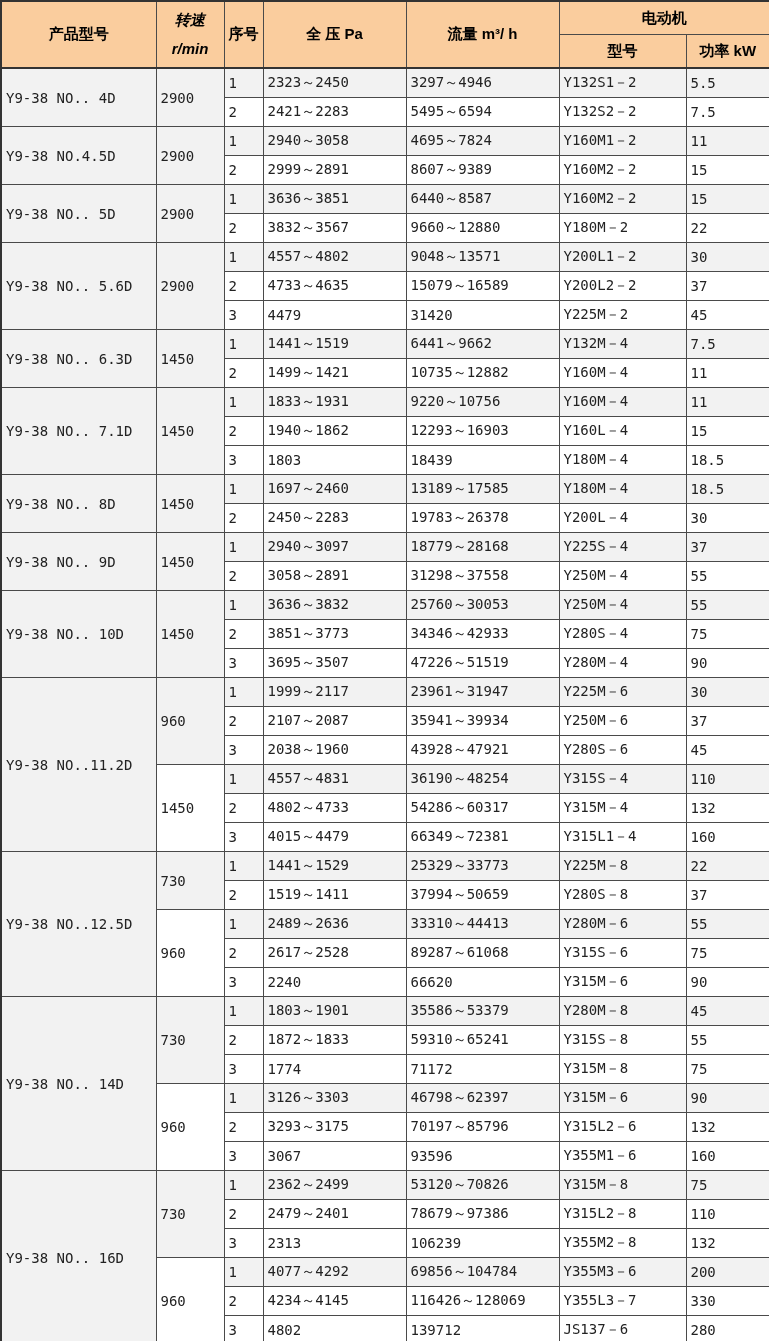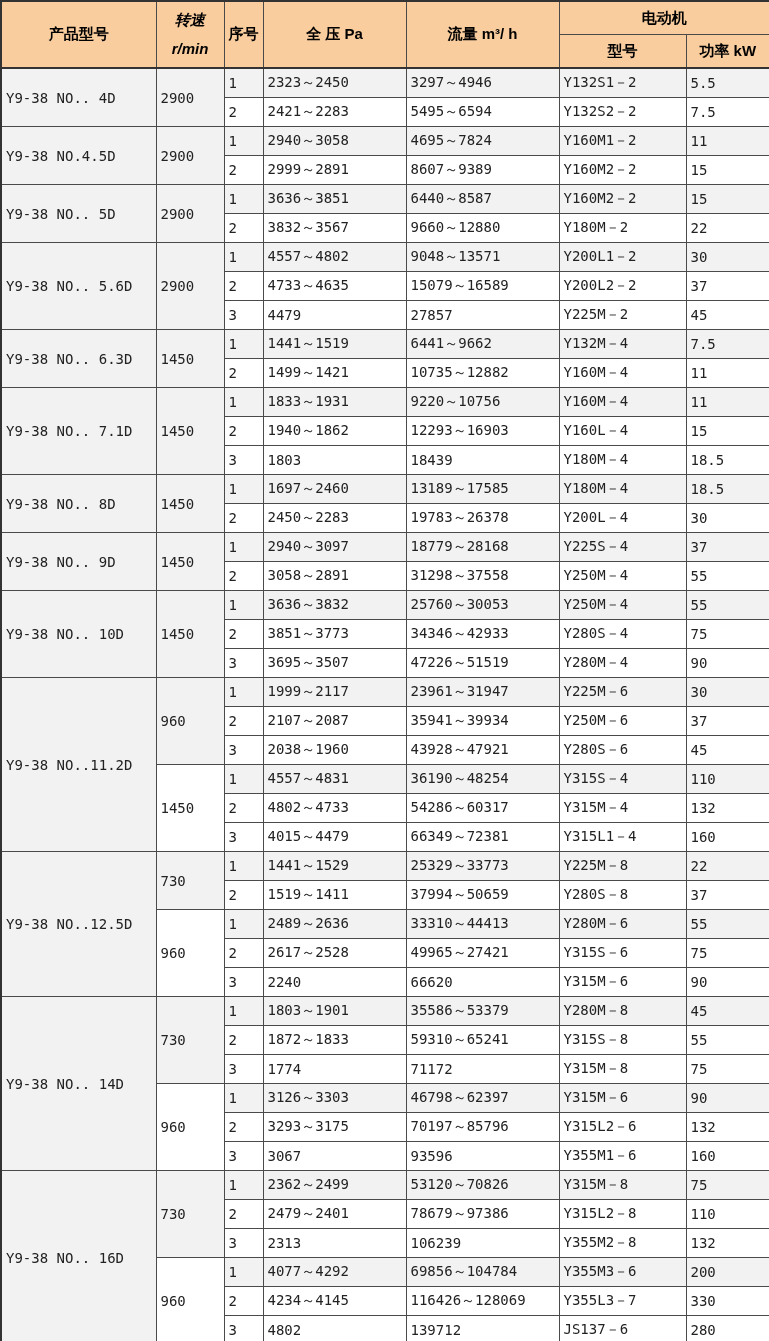--- a/index.html
+++ b/index.html
@@ -128,21 +128,21 @@
         <tr>
           <td class="bg-white">2</td>
           <td class="bg-white">4733～4635</td>
           <td class="bg-white">15079～16589</td>
           <td class="bg-white">Y200L2－2</td>
           <td class="bg-white">37</td>
         </tr>
         <tr>
           <td class="bg-white">3</td>
           <td class="bg-white">4479</td>
-          <td class="bg-white">27857</td>
+          <td class="bg-white">31420</td>
           <td class="bg-white">Y225M－2</td>
           <td class="bg-white">45</td>
         </tr>
         <tr>
           <td class="bg-gray" rowspan="2">Y9-38 NO.. 6.3D</td>
           <td class="bg-gray" rowspan="2">1450</td>
           <td class="bg-gray">1</td>
           <td class="bg-gray">1441～1519</td>
           <td class="bg-gray">6441～9662</td>
           <td class="bg-gray">Y132M－4</td>
@@ -298,21 +298,21 @@
           <td class="bg-white" rowspan="3">960</td>
           <td class="bg-gray">1</td>
           <td class="bg-gray">2489～2636</td>
           <td class="bg-gray">33310～44413</td>
           <td class="bg-gray">Y280M－6</td>
           <td class="bg-gray">55</td>
         </tr>
         <tr>
           <td class="bg-white">2</td>
           <td class="bg-white">2617～2528</td>
-          <td class="bg-white">49965～27421</td>
+          <td class="bg-white">89287～61068</td>
           <td class="bg-white">Y315S－6</td>
           <td class="bg-white">75</td>
         </tr>
         <tr>
           <td class="bg-white">3</td>
           <td class="bg-white">2240</td>
           <td class="bg-white">66620</td>
           <td class="bg-white">Y315M－6</td>
           <td class="bg-white">90</td>
         </tr>

